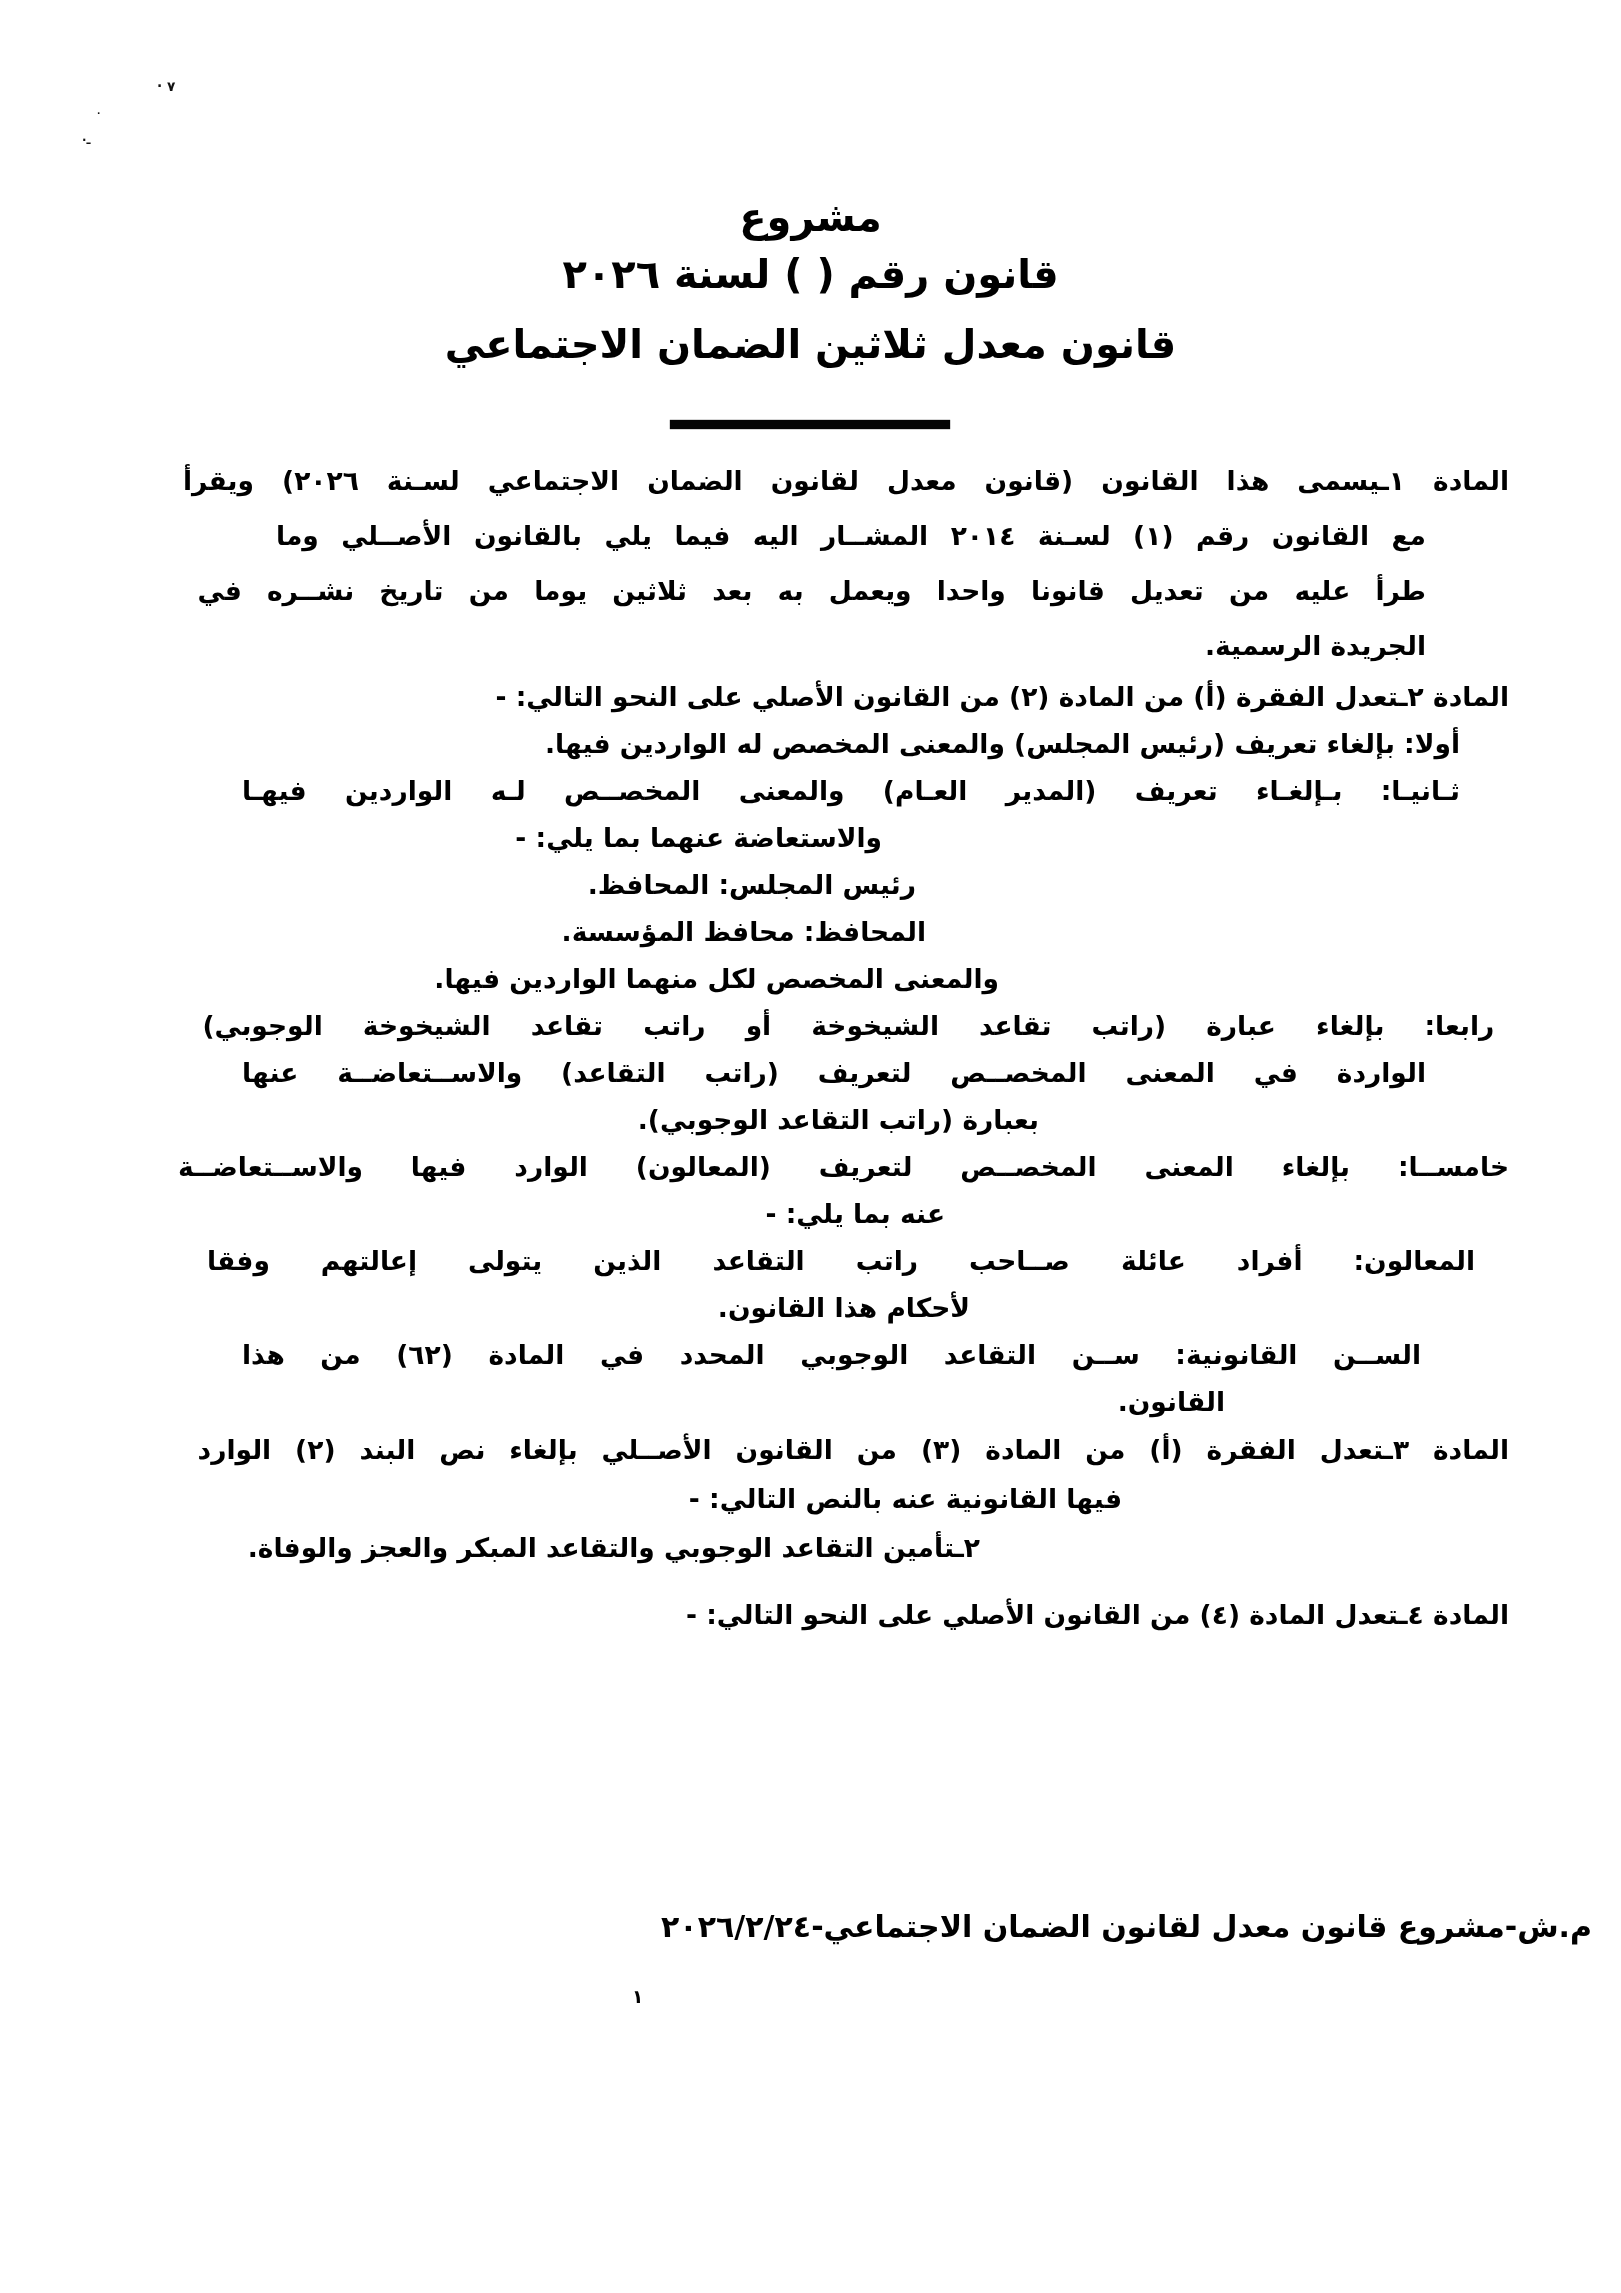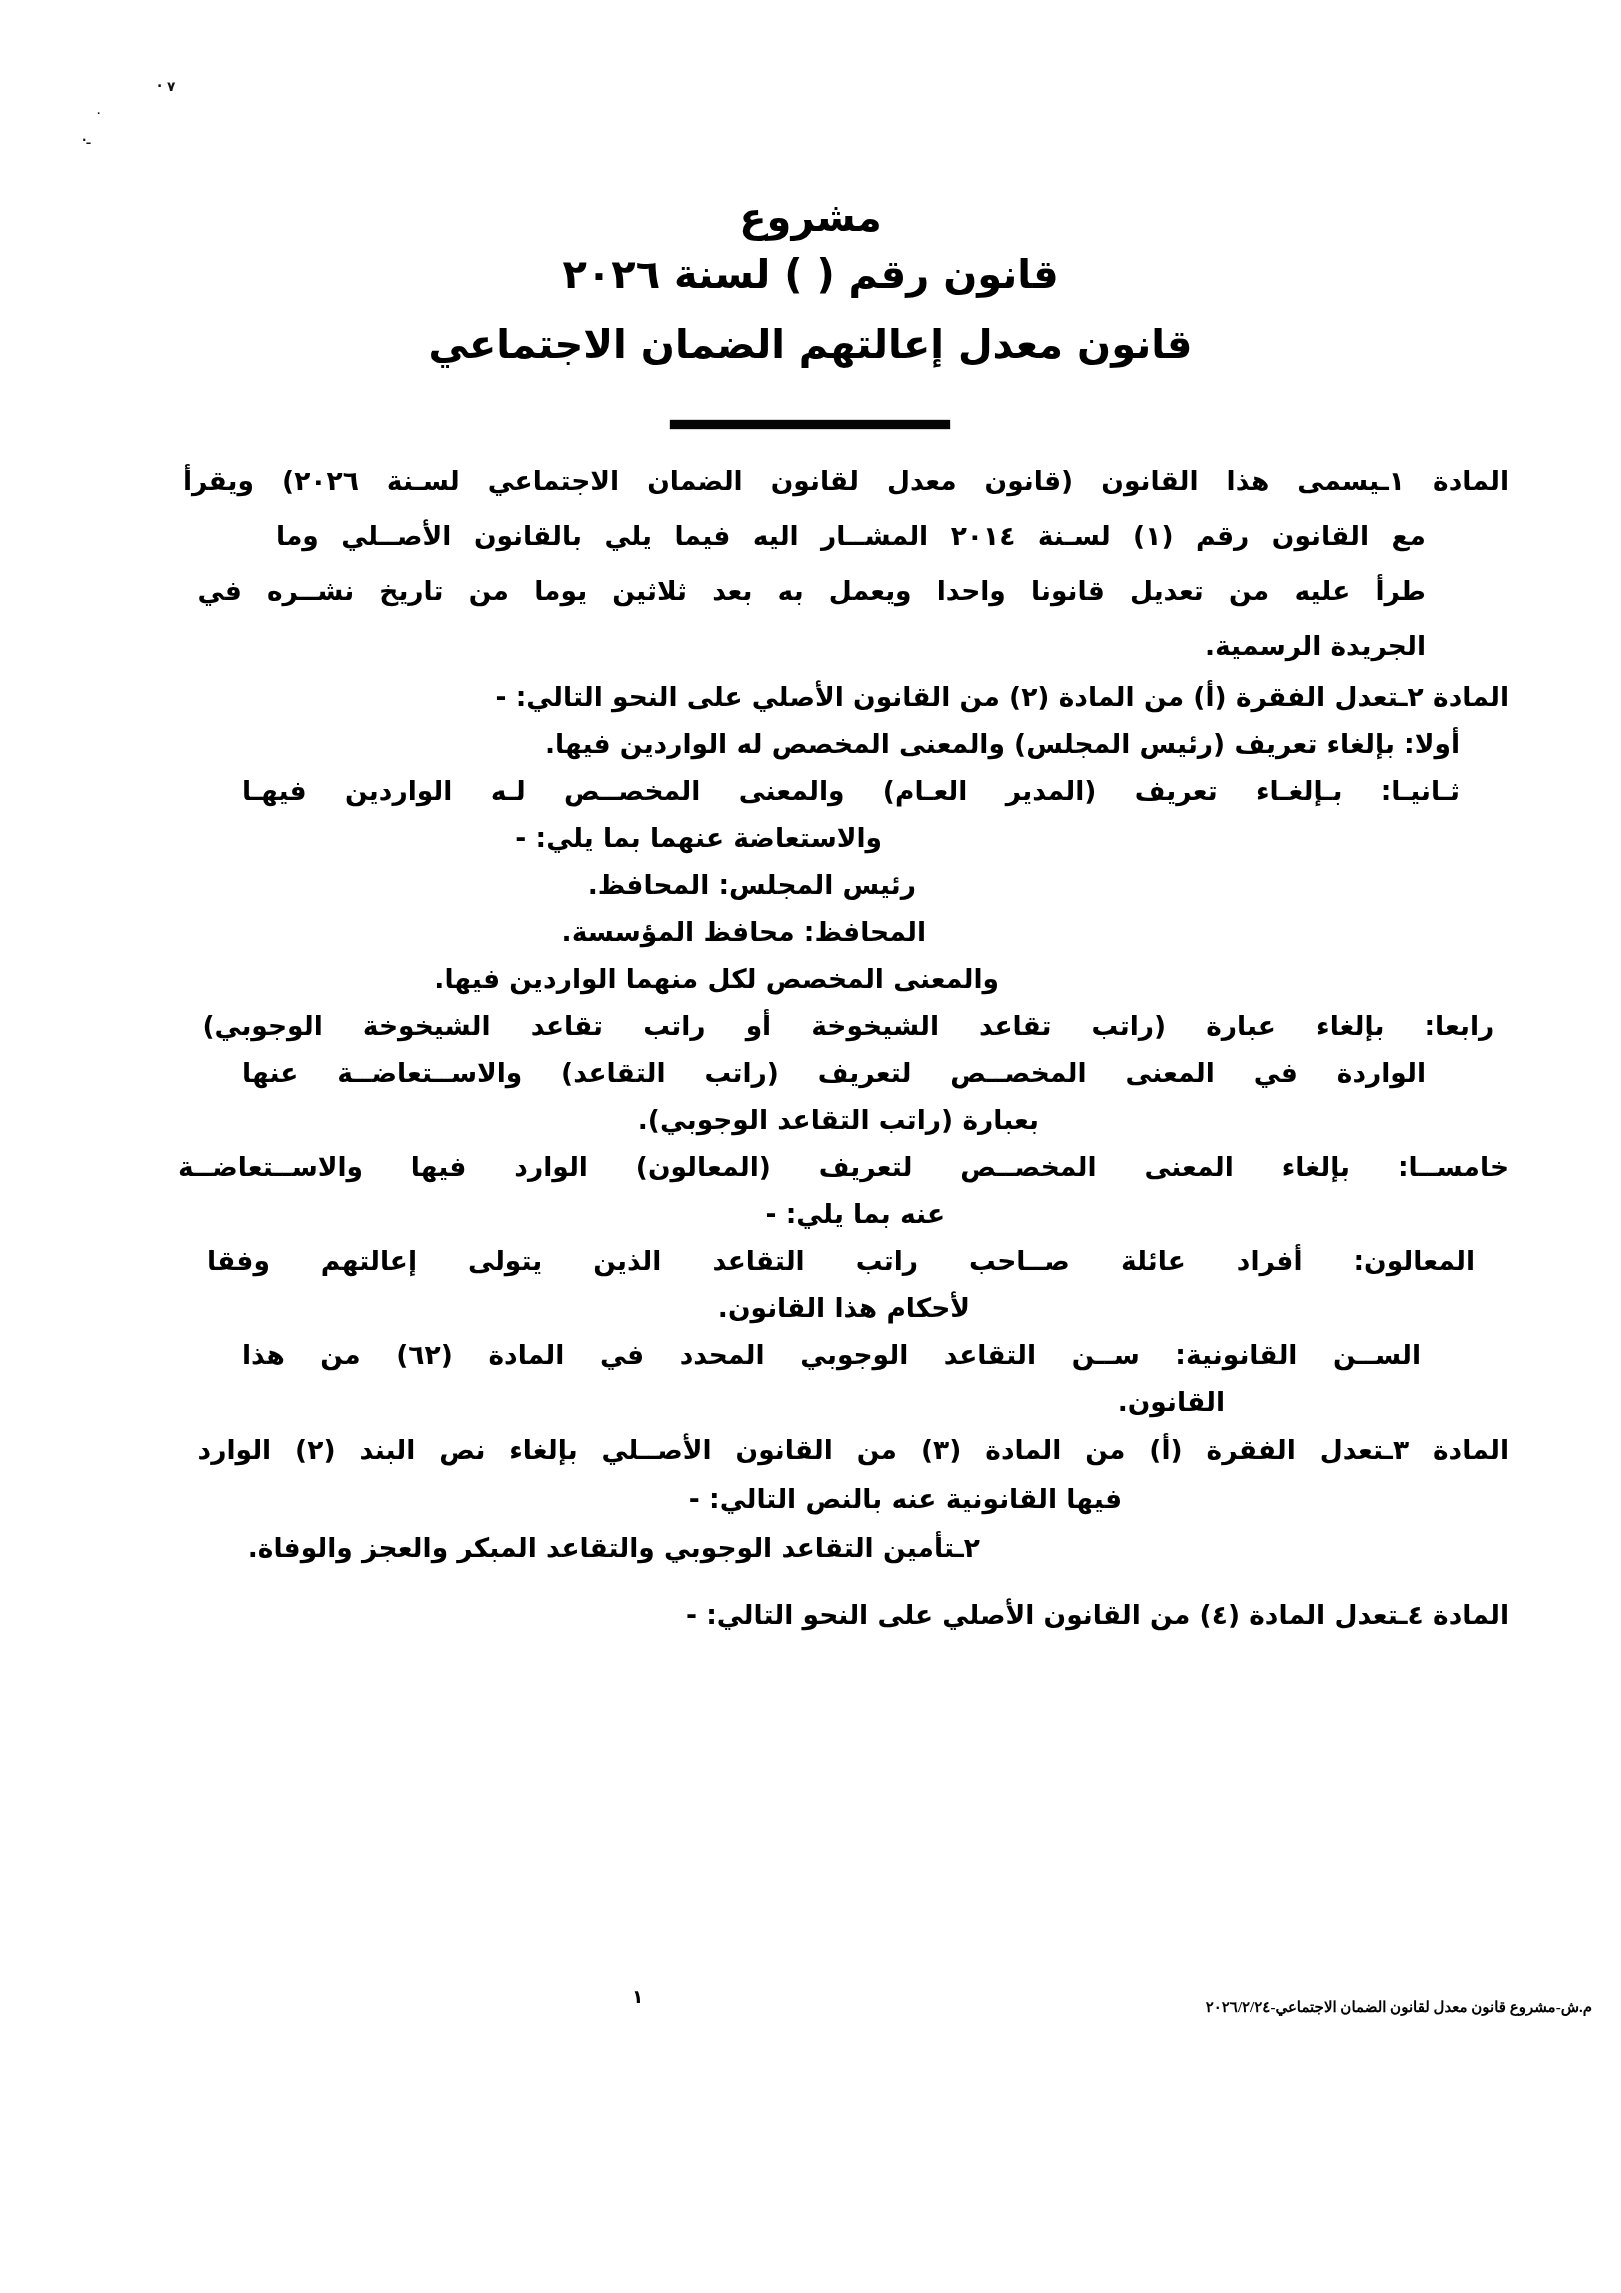--- a/index.html
+++ b/index.html
@@ -54,25 +54,24 @@
   .a4 .ln{line-height:49px;}
   .a4{margin-top:17.6px;}
   
   .page-number{
     position:absolute;
     left:632px;top:1986px;
     font-size:18.6px;
   }
   .footer-ref{
     position:absolute;
-    right:29px;top:1998px;
-    font-size:15px;
+    right:29px;top:1909px;
+    font-size:30px;
     white-space:nowrap;
     direction:rtl;
-    font-family:Liberation Serif, serif;
   }
   
   .artifact{
     position:absolute;
     font-size:13.7px;
     color:#111;
   }
   #mark1{left:157px;top:78px;}
   #mark2{left:97px;top:108px;font-size:8.8px;}
   #mark3{left:82px;top:133px;font-size:11.8px;}
@@ -81,21 +80,21 @@
 <body>
 
 <div class="page">
 
   <span class="artifact" id="mark1">٧ ·</span>
   <span class="artifact" id="mark2">·</span>
   <span class="artifact" id="mark3">ـ·</span>
 
   <div class="title-line" id="title1">مشروع</div>
   <div class="title-line" id="title2">قانون رقم ( ) لسنة ٢٠٢٦</div>
-  <div class="title-line" id="title3">قانون معدل إعالتهم الضمان الاجتماعي</div>
+  <div class="title-line" id="title3">قانون معدل ثلاثين الضمان الاجتماعي</div>
   <div class="divider"></div>
 
   <div class="body-text">
 
     <div class="a1">
       <div class="ln j" style="padding-left:4.9px">المادة ١ـيسمى هذا القانون (قانون معدل لقانون الضمان الاجتماعي لسـنة ٢٠٢٦) ويقرأ</div>
       <div class="ln j" style="padding-right:83px;padding-left:98px">مع القانون رقم (١) لسـنة ٢٠١٤ المشــار اليه فيما يلي بالقانون الأصــلي وما</div>
       <div class="ln j" style="padding-right:83px;padding-left:19.6px">طرأ عليه من تعديل قانونا واحدا ويعمل به بعد ثلاثين يوما من تاريخ نشــره في</div>
       <div class="ln" style="padding-right:83px">الجريدة الرسمية.</div>
     </div>

